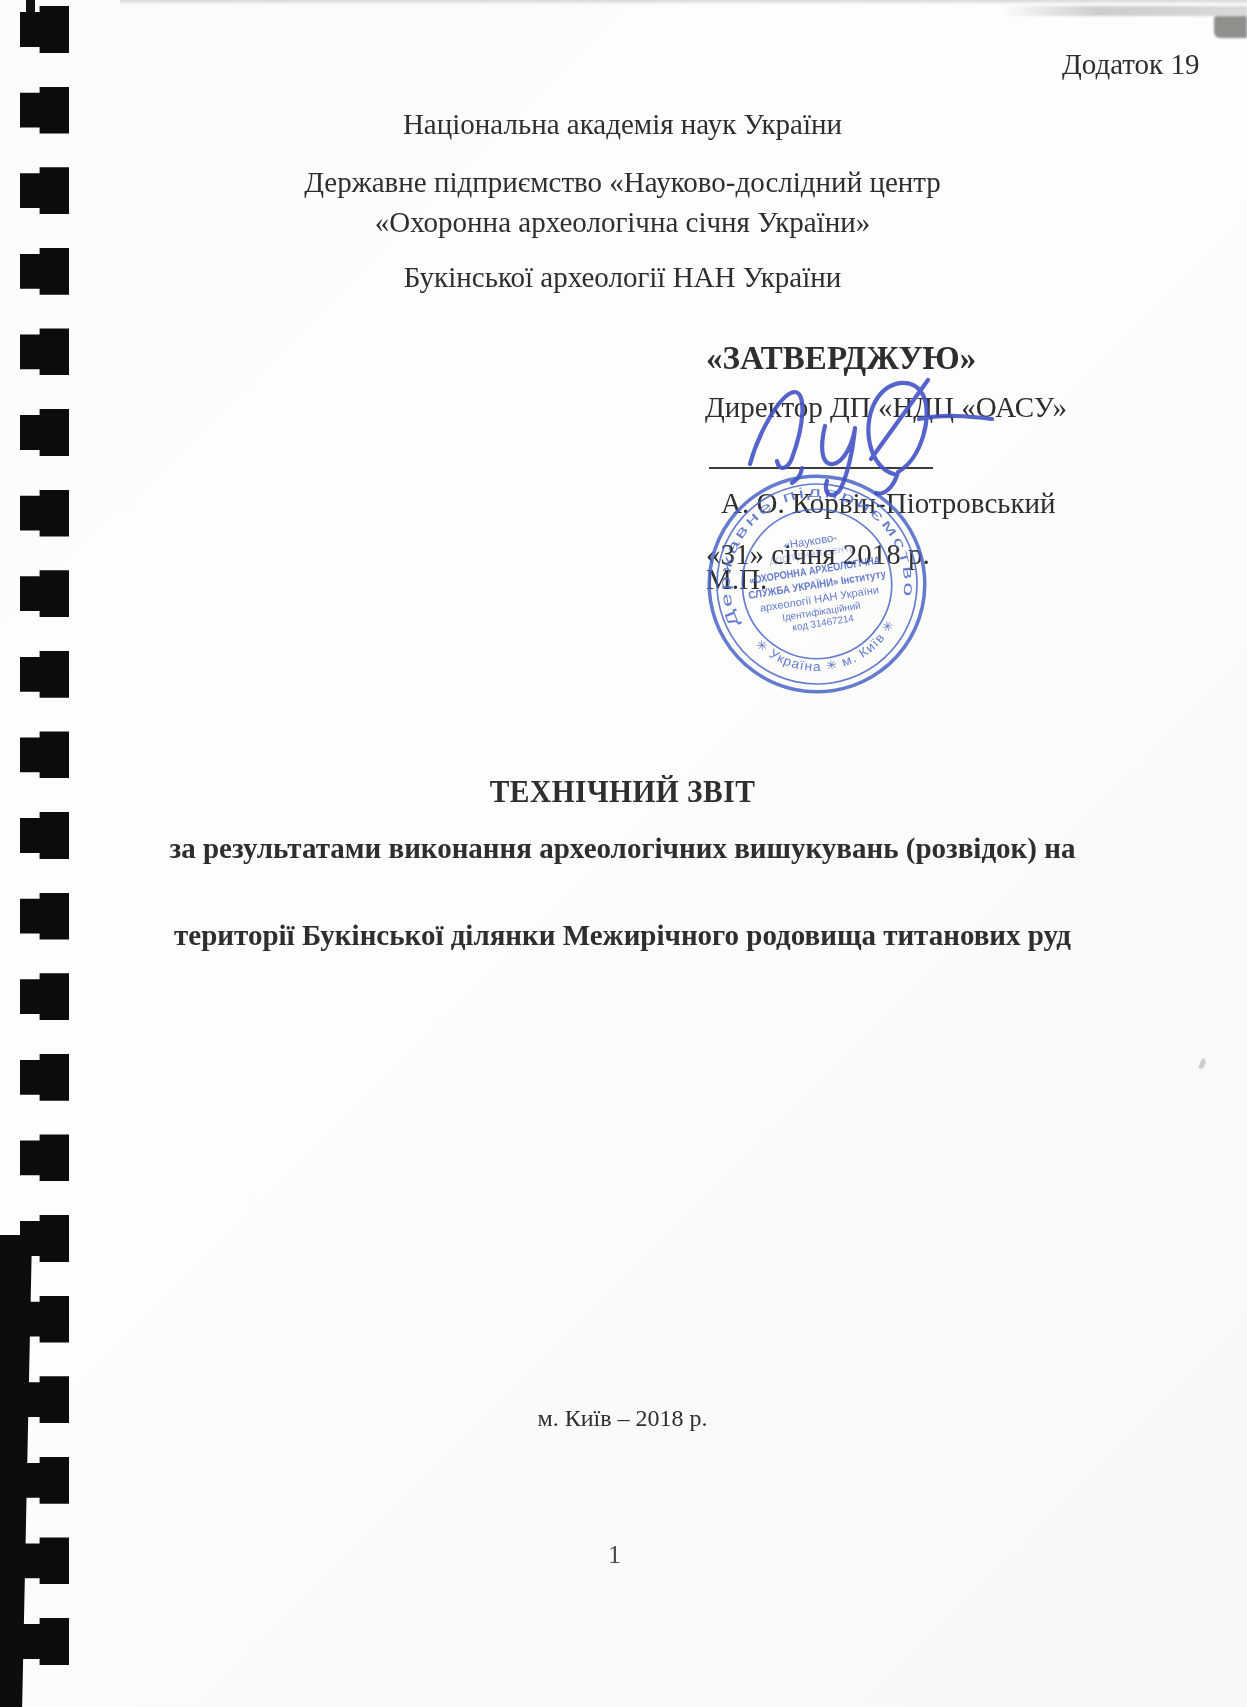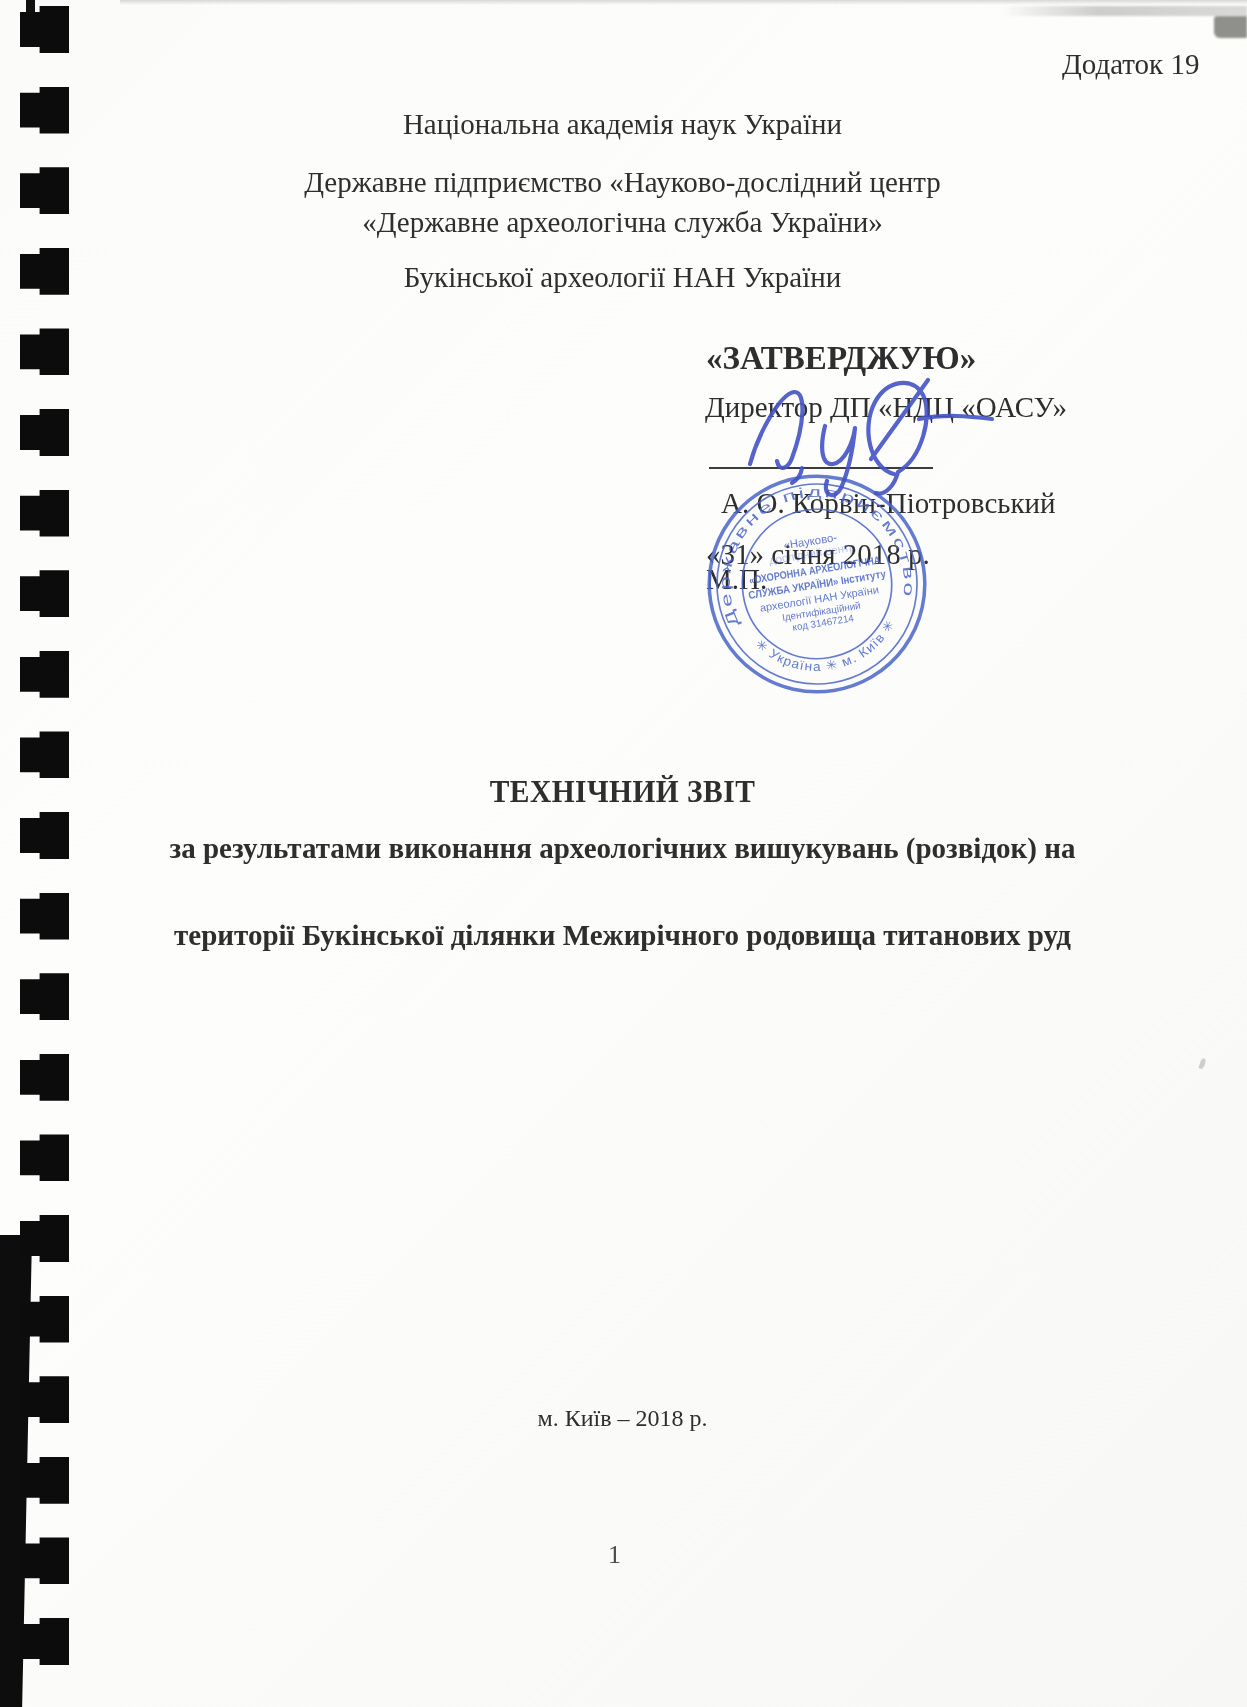--- a/index.html
+++ b/index.html
@@ -97,21 +97,21 @@
     <div class="tooth" style="top: 1376.2px; background: rgb(12, 12, 12);"></div>
     <div class="tooth" style="top: 1456.8px; background: rgb(12, 12, 12);"></div>
     <div class="tooth" style="top: 1537.4px; background: rgb(12, 12, 12);"></div>
     <div class="tooth" style="top: 1618px; background: rgb(12, 12, 12);"></div>
   </div>
 
 <div class="txt appendix">Додаток 19</div>
 
 <div class="txt center-block header-line hline1">Національна академія наук України</div>
 <div class="txt center-block header-line hline2">Державне підприємство «Науково-дослідний центр</div>
-<div class="txt center-block header-line hline3">«Державне археологічна служба України»</div>
+<div class="txt center-block header-line hline3">«Охоронна археологічна січня України»</div>
 <div class="txt center-block header-line hline4">Букінської археології НАН України</div>
 
 <div class="txt approve">«ЗАТВЕРДЖУЮ»</div>
 <div class="txt director">Директор ДП «НДЦ «ОАСУ»</div>
 <div class="sign-line"></div>
 <div class="txt sig-name">А. О. Корвін-Піотровський</div>
 <div class="txt sig-date">«31» січня 2018 р.</div>
 <div class="txt seal-mark">М.П.</div>
 
 <div class="stamp">

